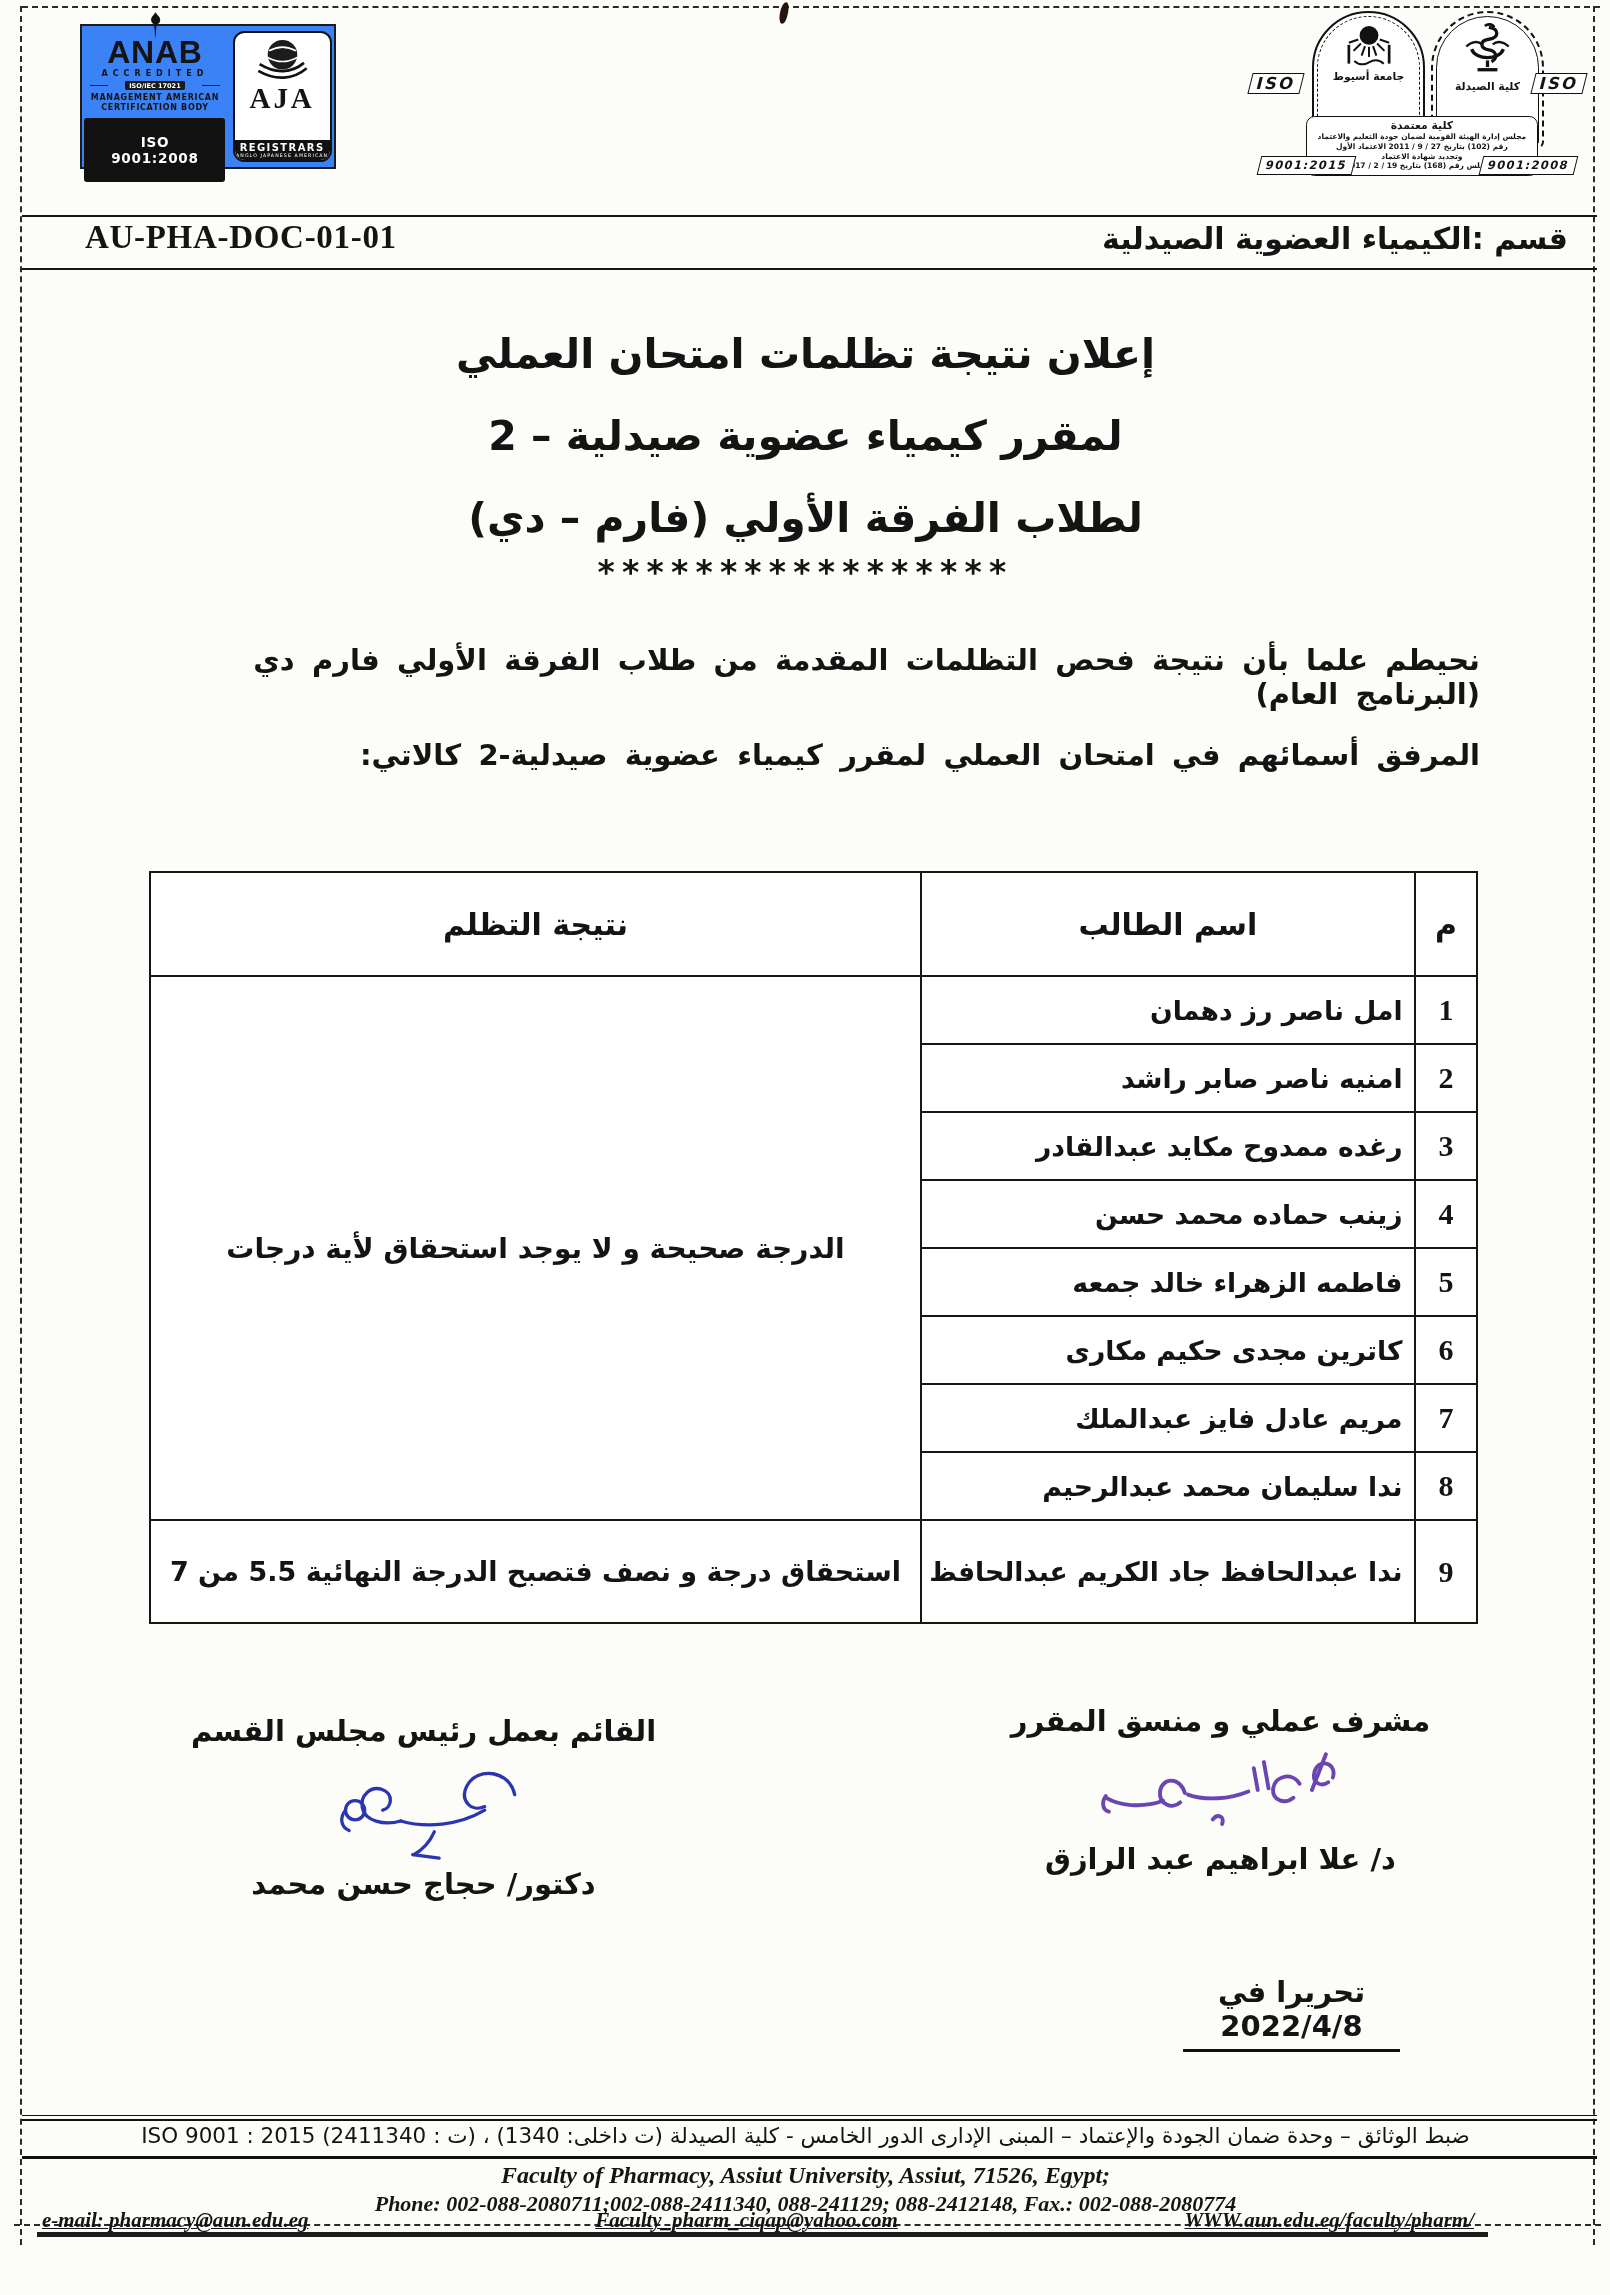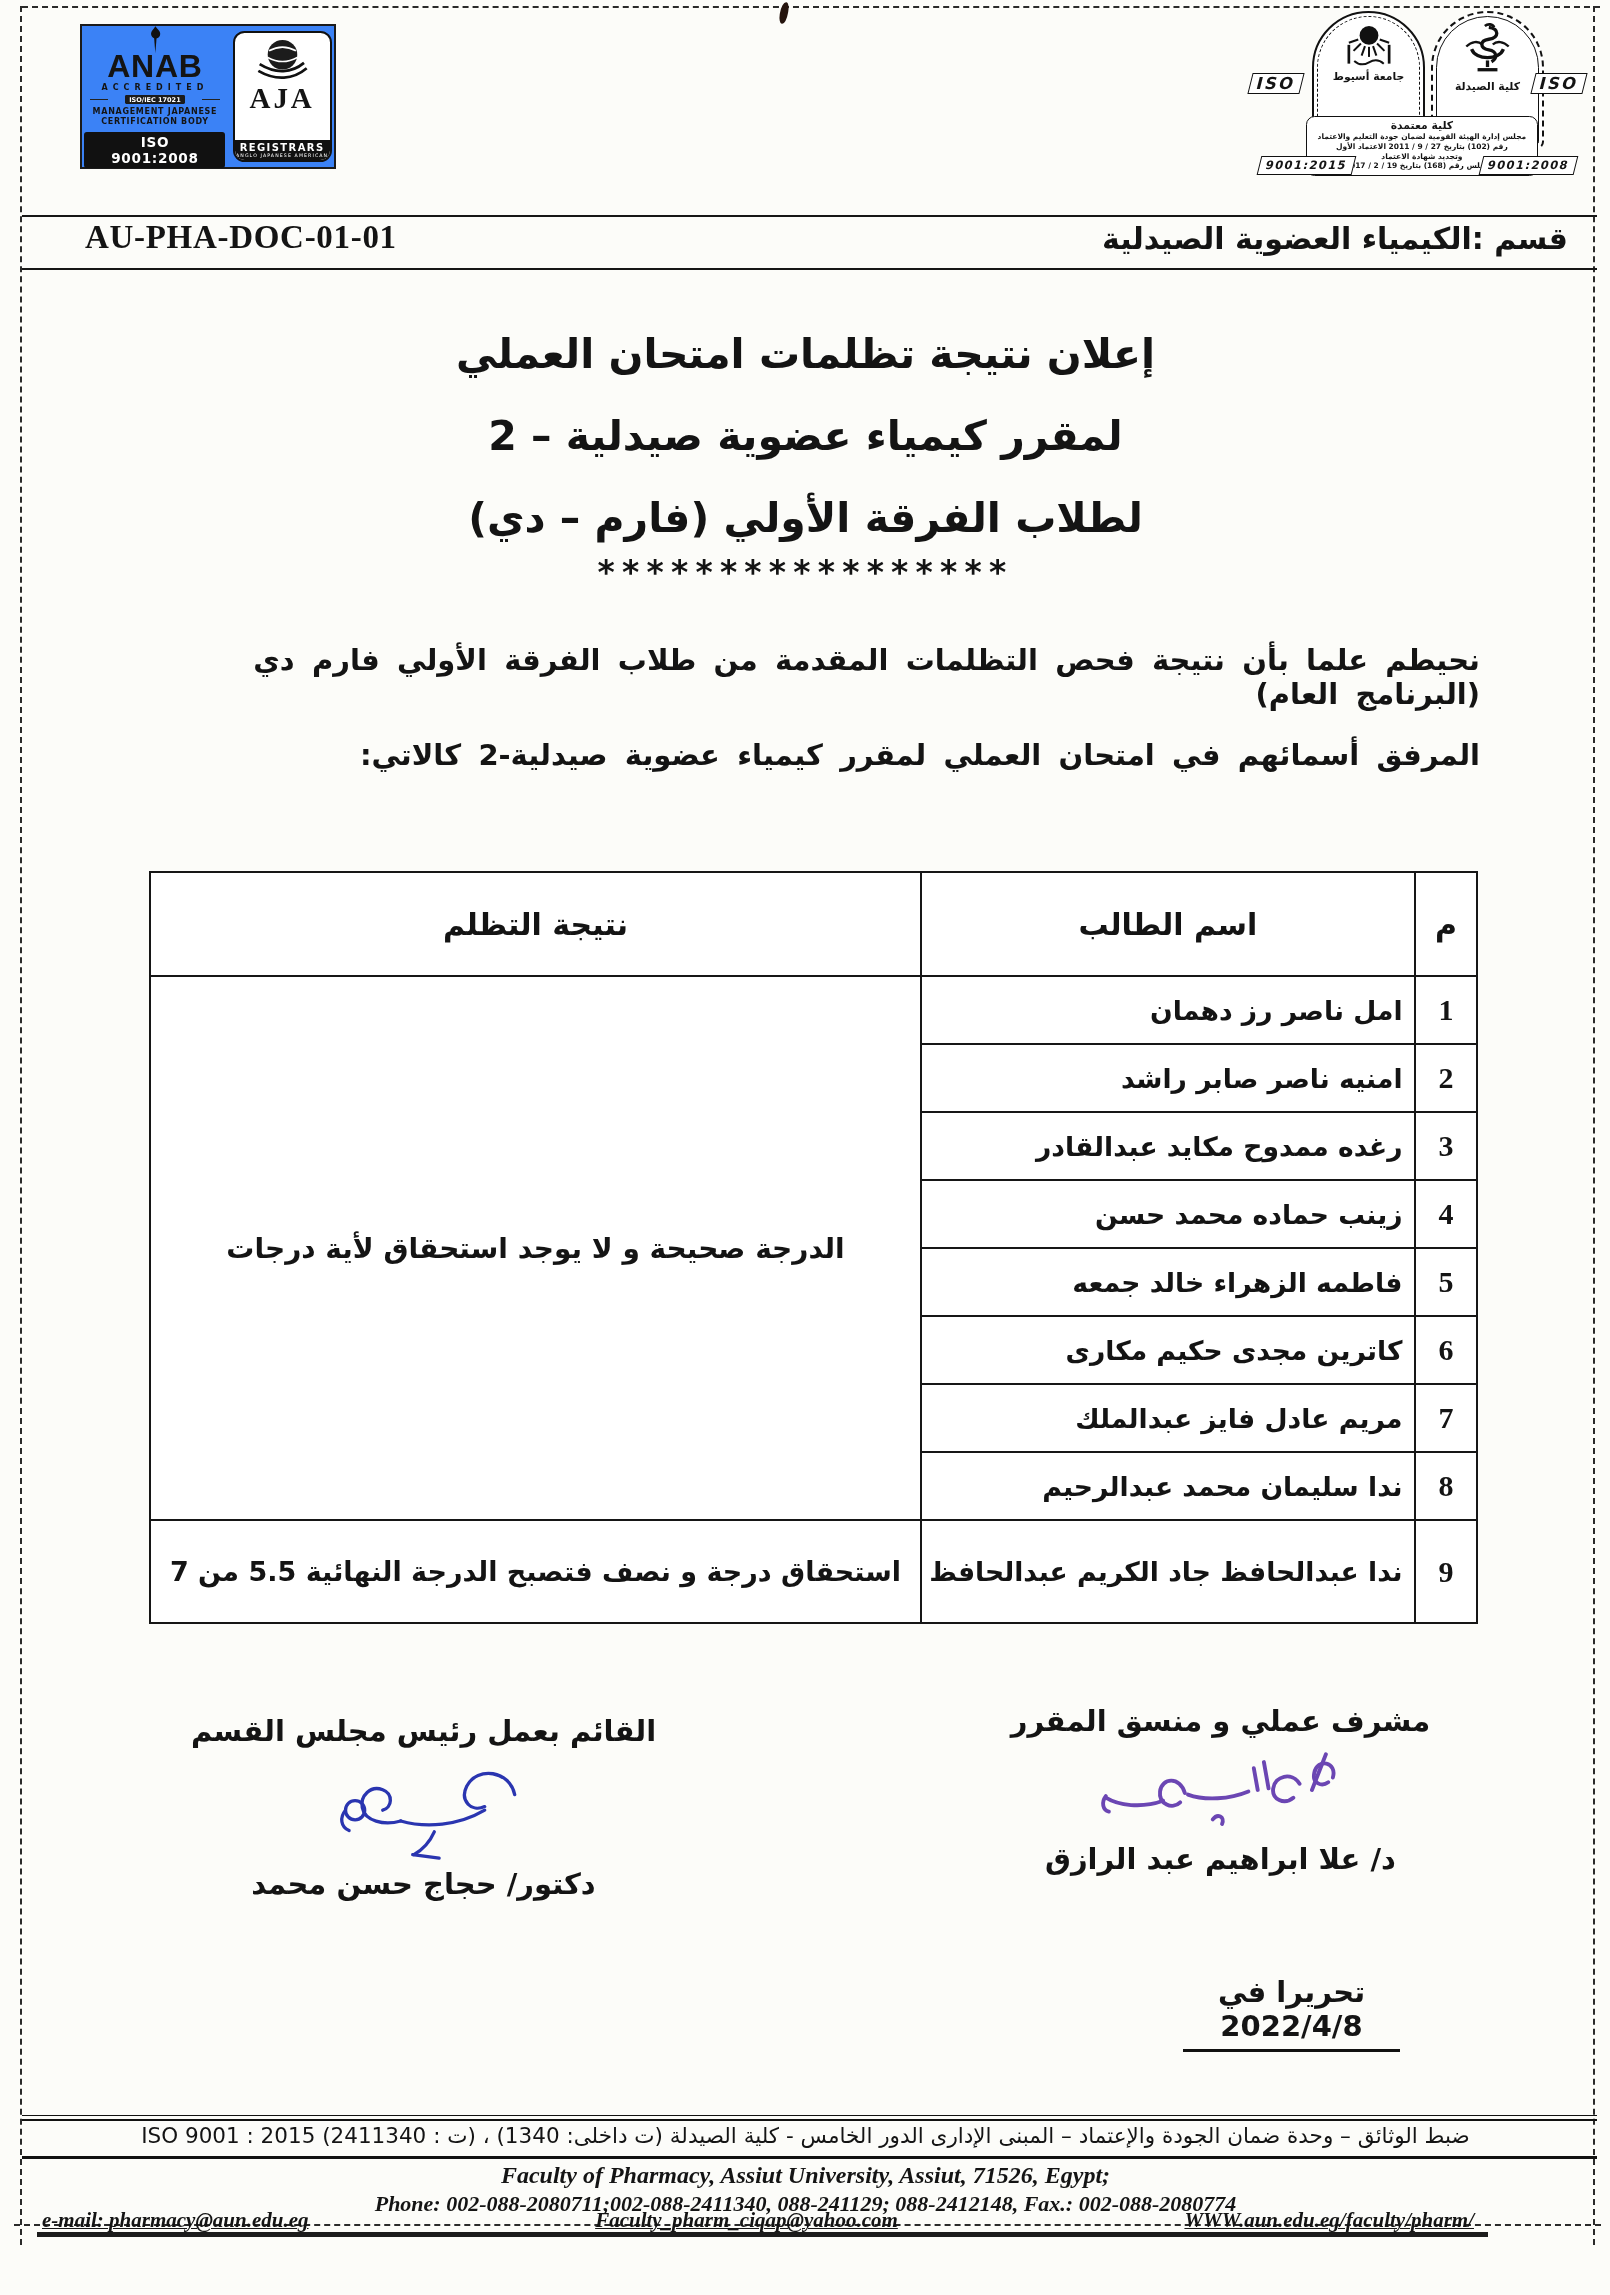--- a/index.html
+++ b/index.html
@@ -20,21 +20,21 @@
   .anab-box{position:absolute;left:80px;top:24px;width:256px;height:145px;border:2.2px solid #1b1b1b;
             background:#3b82f6;display:flex;align-items:center;justify-content:center;gap:7.2px;box-sizing:border-box;}
   .anab-col{width:141px;text-align:center;}
   .torch{margin:0 auto -4.3px;}
   .anab-word{font-weight:900;font-size:32px;line-height:32px;letter-spacing:0.7px;font-family:"Liberation Sans",sans-serif;}
   .anab-accred{font-weight:700;font-size:8px;letter-spacing:5px;margin-top:1.4px;}
   .anab-iso-row{display:flex;align-items:center;gap:17px;margin:2.9px 5.7px;}
   .anab-iso-row .hline{flex:1;border-top:1.4px solid #222;}
   .iso-pill-sm{background:#1b1b1b;color:#fff;font-weight:700;font-size:6.5px;padding:0.7px 4.3px;border-radius:1.4px;white-space:nowrap;}
   .anab-msc{font-weight:700;font-size:8px;letter-spacing:0.7px;line-height:10px;}
-  .iso-pill{background:#111;color:#fff;font-weight:800;font-size:13.6px;padding:2px 10px;border-radius:2.9px;margin-top:5px;display:inline-block;letter-spacing:0.7px;}
+  .iso-pill{background:#111;color:#fff;font-weight:800;font-size:13.6px;padding:16px 10px;border-radius:2.9px;margin-top:5px;display:inline-block;letter-spacing:0.7px;}
   .aja-box{width:99px;height:131px;border:2.9px solid #111;border-radius:11.5px;display:flex;flex-direction:column;
            align-items:center;padding-top:2.9px;box-sizing:border-box;overflow:hidden;background:#fff;}
   .aja-word{font-family:"Liberation Serif",serif;font-weight:700;font-size:29px;line-height:30px;letter-spacing:2.9px;}
   .aja-bar{background:#111;color:#fff;width:100%;text-align:center;margin-top:auto;padding:1.4px 0 2.2px;}
   .aja-reg{font-weight:700;font-size:10px;letter-spacing:1.4px;}
   .aja-tag{font-weight:500;font-size:4.7px;letter-spacing:1.1px;}
 
   
   .uni-cluster{position:absolute;left:1249px;top:7.2px;width:337px;height:178px;}
   .arch{position:absolute;top:4.3px;width:113px;height:138px;border:2.9px solid #111;
@@ -123,21 +123,21 @@
         <path d="M12,2 c4,6 9,8 7,14 c-2,6 -11,6 -13,0 c-2,-6 3,-8 6,-14 z" fill="#111"></path>
         <path d="M10,18 l2,25 l2,-25 z" fill="#111"></path>
       </svg>
       <div class="anab-word">ANAB</div>
       <div class="anab-accred">ACCREDITED</div>
       <div class="anab-iso-row">
         <span class="hline"></span>
         <span class="iso-pill-sm">ISO/IEC 17021</span>
         <span class="hline"></span>
       </div>
-      <div class="anab-msc">MANAGEMENT JAPANESE</div>
+      <div class="anab-msc">MANAGEMENT AMERICAN</div>
       <div class="anab-msc">CERTIFICATION BODY</div>
       <div class="iso-pill">ISO 9001:2008</div>
     </div>
     <div class="aja-box">
       <svg width="55" height="47" viewBox="0 0 80 70">
         <circle cx="40" cy="28" r="22" fill="#1c1c1c"></circle>
         <path d="M20,22 q20,-11 40,0" stroke="#fff" stroke-width="2.5" fill="none"></path>
         <path d="M18,32 q22,12 44,0" stroke="#fff" stroke-width="2.5" fill="none"></path>
         <path d="M6,42 c24,15 48,13 66,-2" stroke="#111" stroke-width="4" fill="none"></path>
         <path d="M4,52 c26,15 52,13 72,-4" stroke="#111" stroke-width="4" fill="none"></path>

